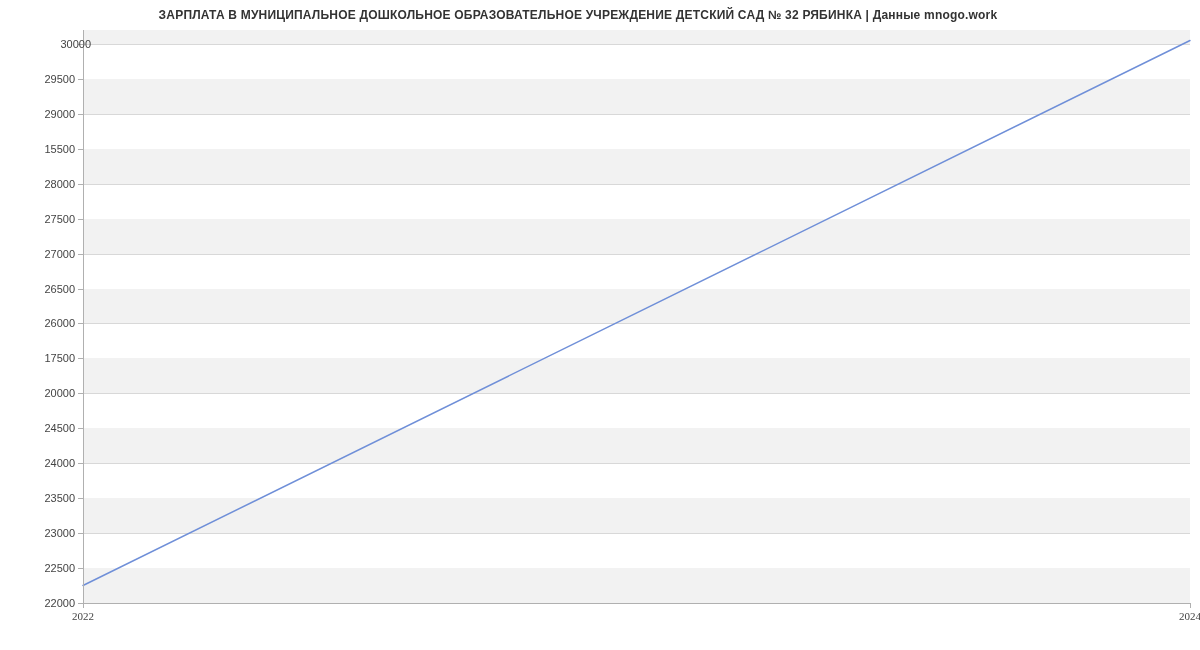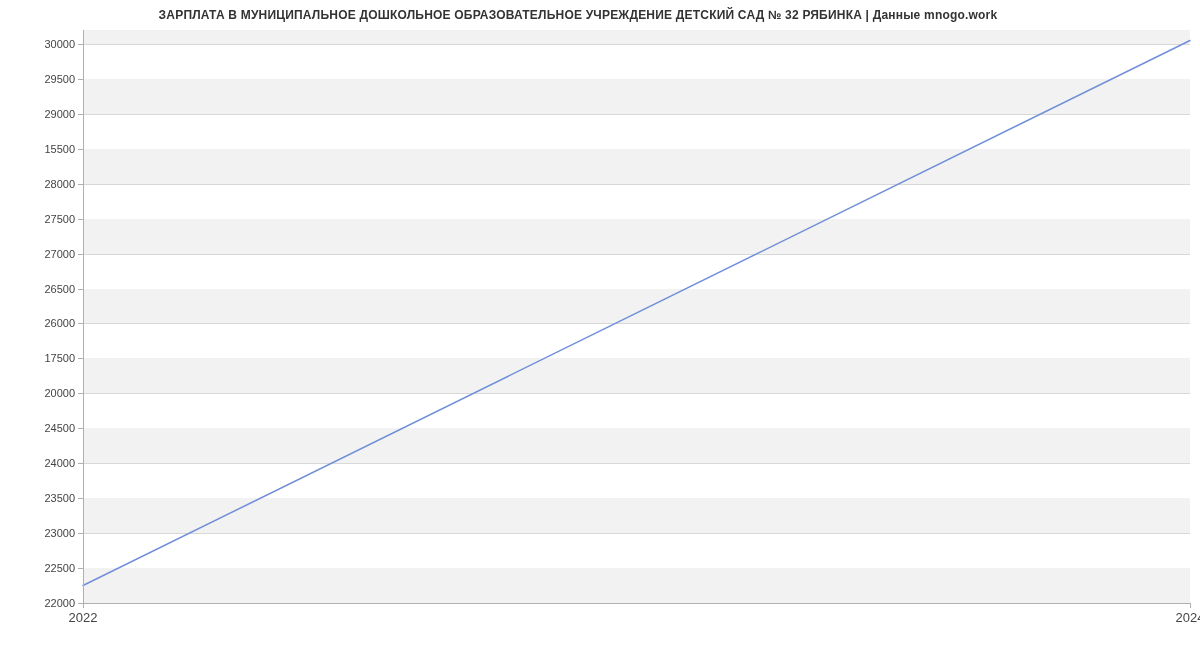--- a/index.html
+++ b/index.html
@@ -62,23 +62,24 @@
     left: 0;
     width: 75px;
     text-align: right;
     transform: translateY(-50%);
     font-size: 11px;
     color: #444444;
   }
   .x-label {
     position: absolute;
     top: 610px;
-    font-size: 13px;
+    font-size: 11px;
     color: #444444;
     transform: translateX(-50%);
+    font-family: Liberation Serif, serif;
   }
   .axis-line {
     position: absolute;
     background: #b0b0b0;
   }
   .x-axis {
     left: 83px;
     top: 603px;
     width: 1107px;
     height: 1px;
@@ -189,14 +190,14 @@
     <div class="y-label" style="top: 393.366px;">20000</div>
     <div class="y-label" style="top: 358.427px;">17500</div>
     <div class="y-label" style="top: 323.488px;">26000</div>
     <div class="y-label" style="top: 288.549px;">26500</div>
     <div class="y-label" style="top: 253.61px;">27000</div>
     <div class="y-label" style="top: 218.671px;">27500</div>
     <div class="y-label" style="top: 183.732px;">28000</div>
     <div class="y-label" style="top: 148.793px;">15500</div>
     <div class="y-label" style="top: 113.854px;">29000</div>
     <div class="y-label" style="top: 78.9146px;">29500</div>
-    <div class="y-label" style="top: 43.9756px;">30000</div>
+    <div class="y-label" style="top: 43.9756px; margin-left: 16px;">30000</div>
   </div>
 
 </body></html>

